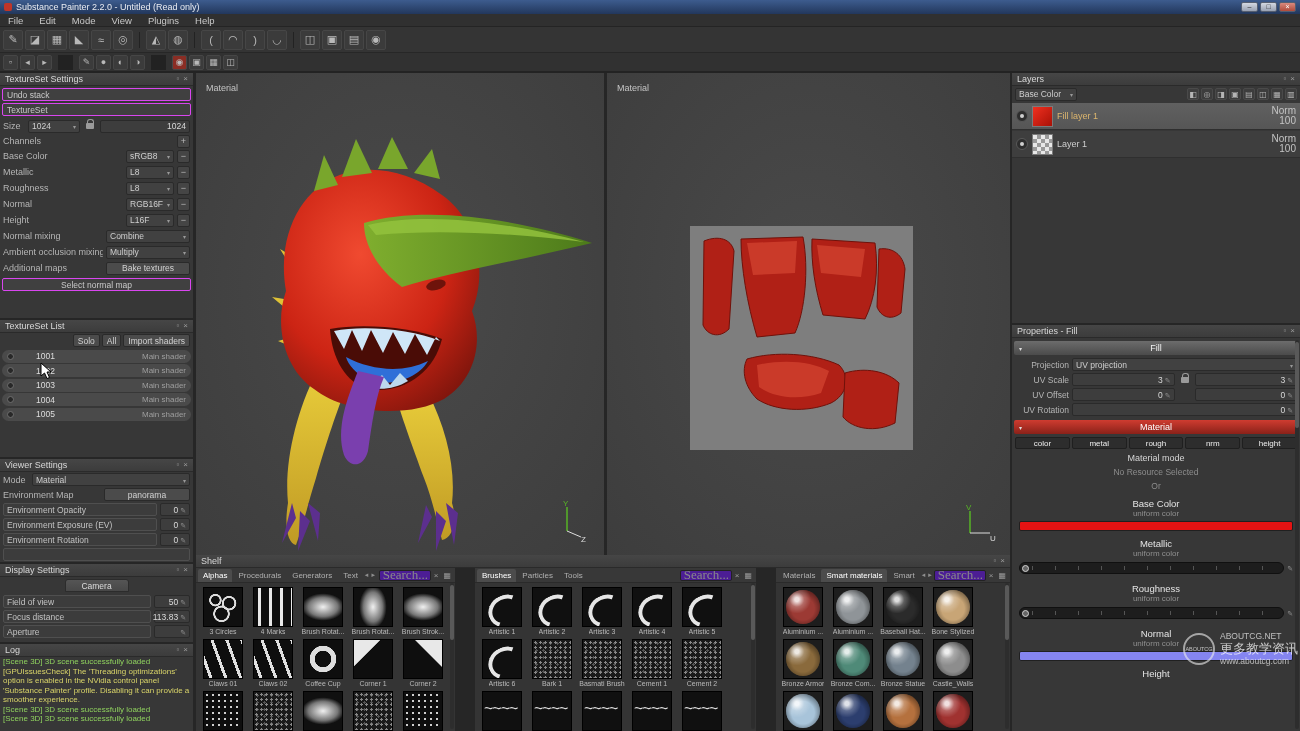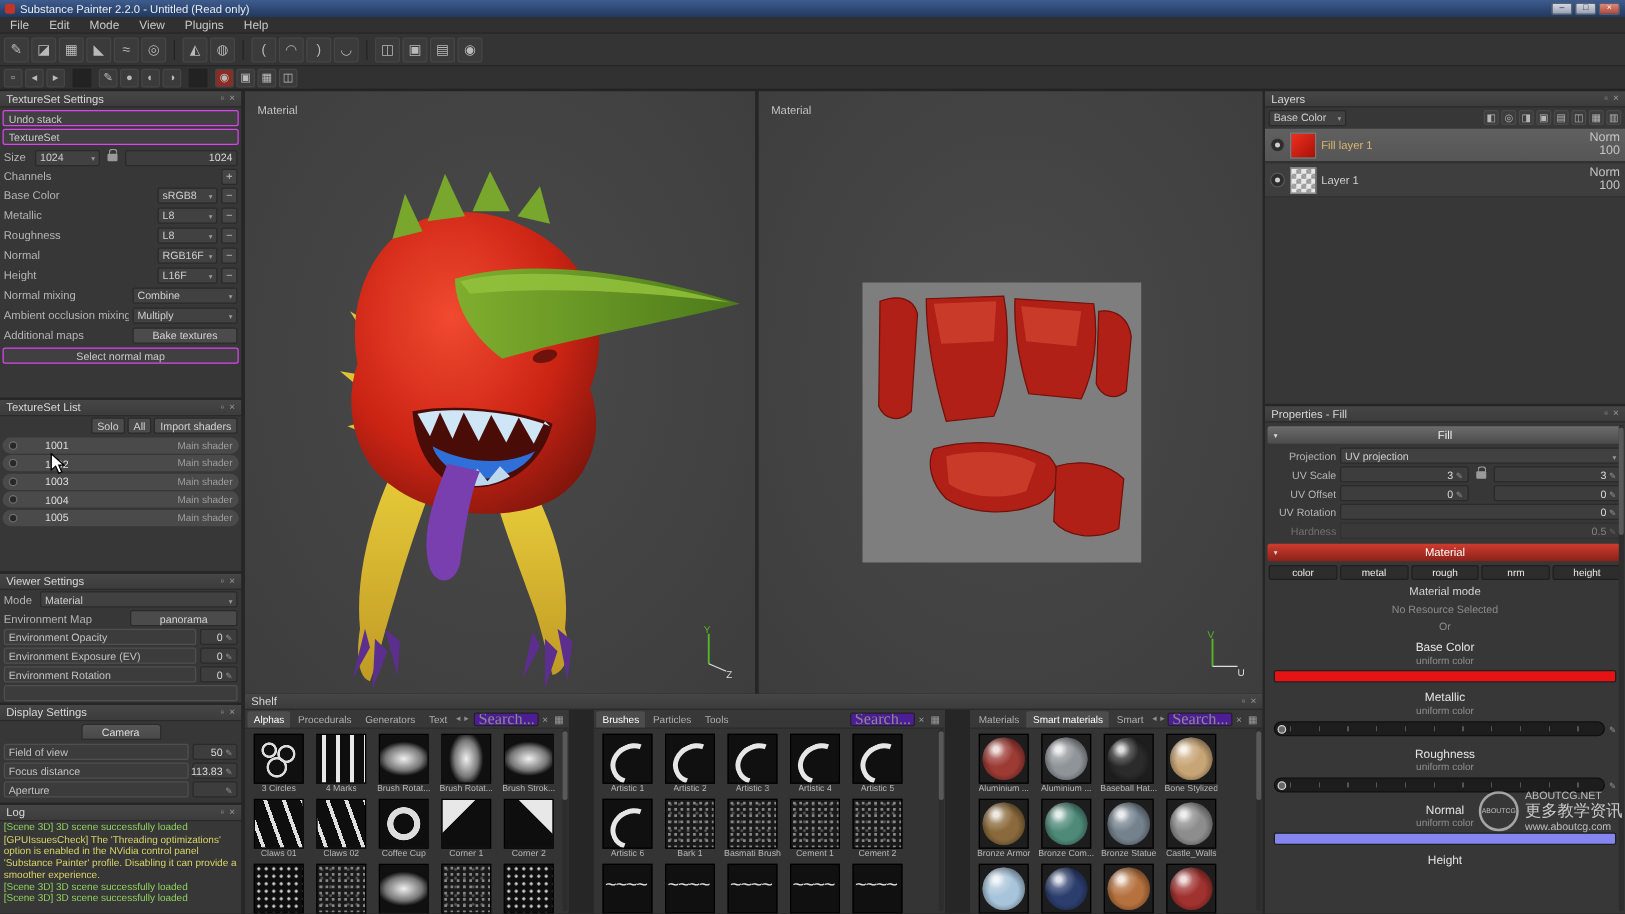--- a/index.html
+++ b/index.html
@@ -1117,27 +1117,20 @@
             <span class="pencil"></span>
           </span>
       </div>
       <div class="prow" style="height:15px">
         <span class="plabel">UV Rotation</span>
         <span class="fld grow">
             <span>0</span>
             <span class="pencil"></span>
           </span>
       </div>
-      <div class="prow dim" style="height:15px">
-        <span class="plabel">Hardness</span>
-        <span class="fld grow">
-            <span>0.5</span>
-            <span class="pencil"></span>
-          </span>
-      </div>
 
       <div class="groupbar mat">
           <span class="gcaret">▾</span>
           <span>Material</span>
         </div>
       <div class="chpills">
 
           <span class="chpill">
             <span>color</span>
           </span>

